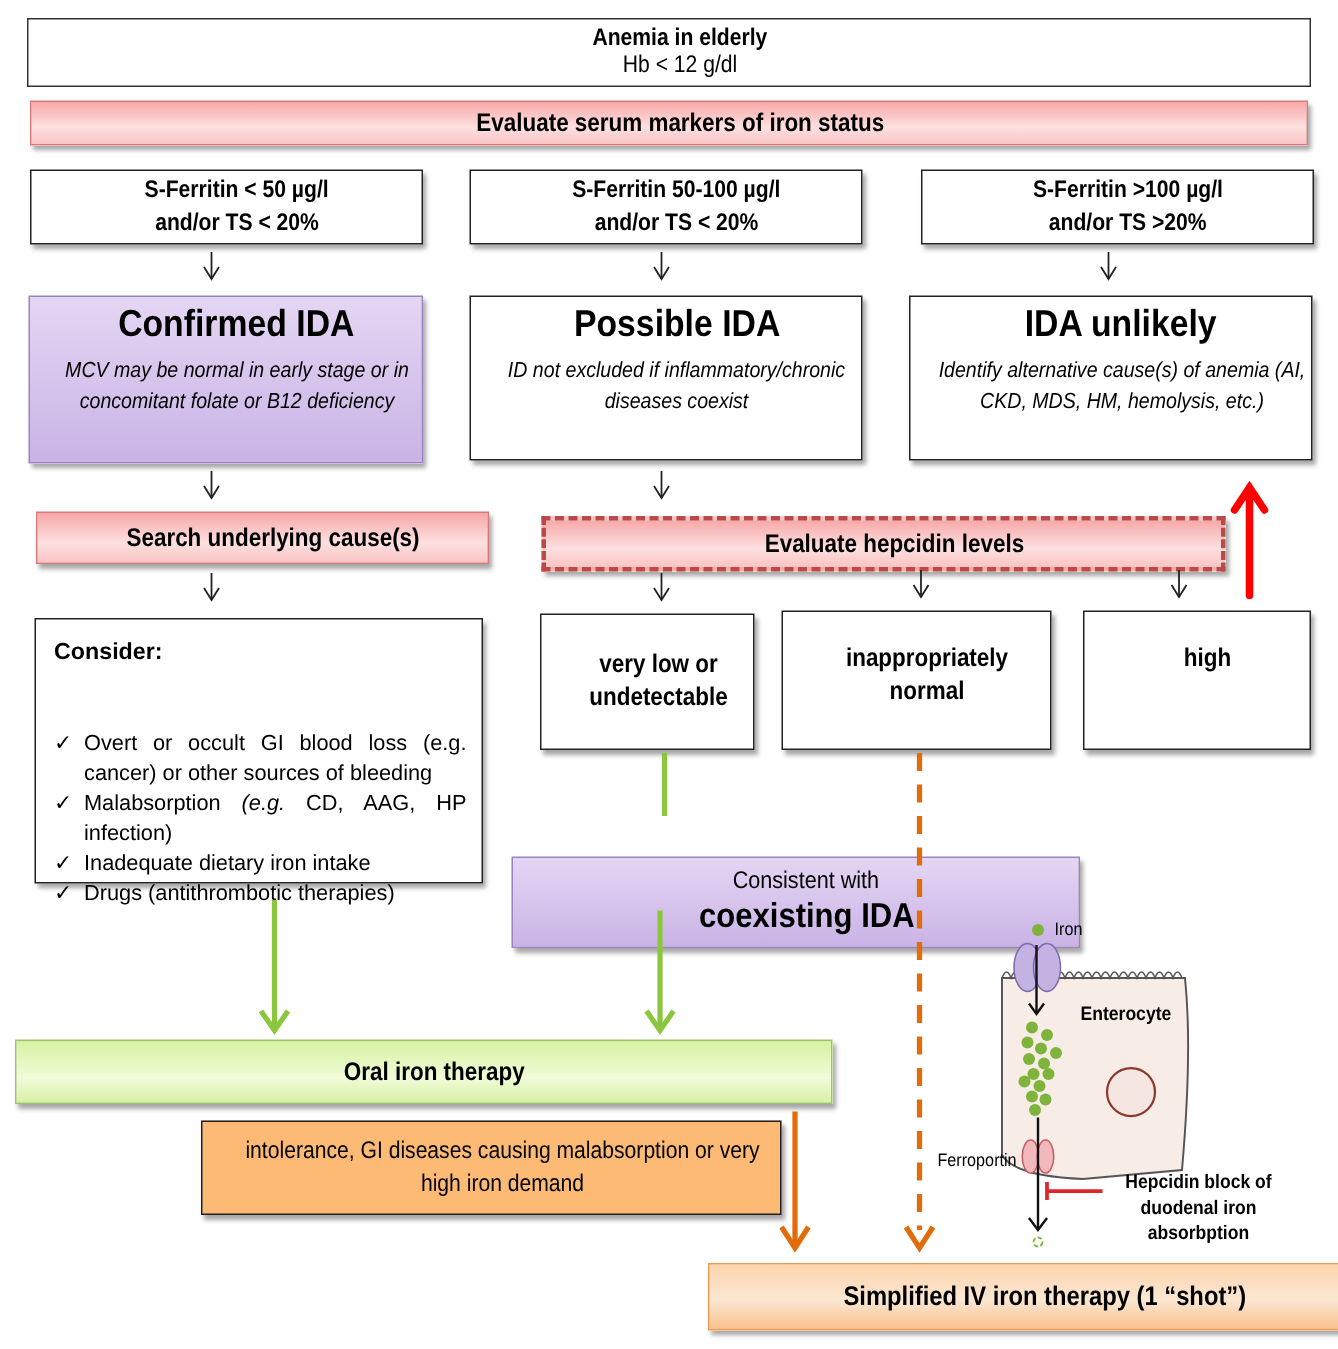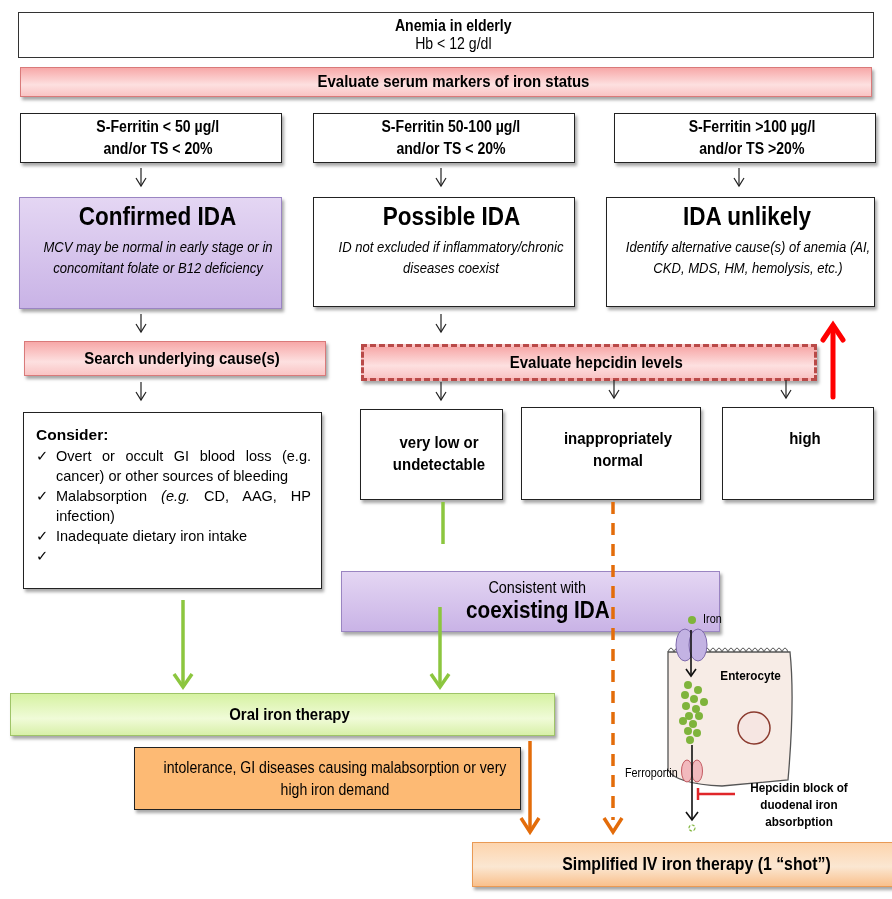--- a/index.html
+++ b/index.html
@@ -15,21 +15,21 @@
   .greenbar { background:linear-gradient(#d6f2a2, #f0fbd8 60%, #d8f0a8);
               border:1px solid #9fc468; }
   .purple { background:linear-gradient(#e4d6f3, #c9b3e6); border:1px solid #9a85c2; }
   .orangebar { background:linear-gradient(#fdd4ad, #fbe7d2 55%, #f9c08c);
                border:1px solid #e99a55; }
   .bar-text { font-weight:bold; font-size:17px; transform:scaleX(0.88); }
   .big-title { font-weight:bold; font-size:25px; transform:scaleX(0.9); }
   .italic-sub { font-style:italic; font-size:14.5px; line-height:21px; transform:scaleX(0.9); }
   svg { position:absolute; overflow:visible; }
   .consider { align-items:flex-start; justify-content:flex-start; padding:12px 10px 0 12px;
-              text-align:left; font-size:14.5px; line-height:20px; }
+              text-align:left; font-size:14.5px; line-height:20px;gap:40px; }
   .consider ul { list-style:none; margin:0; padding:0; }
   .consider li { position:relative; padding-left:20px; text-align:justify; }
   .consider li .chk { position:absolute; left:0; top:0; }
 </style>
 </head>
 <body>
 
 <div class="box" style="left:18px; top:12px; width:856px; height:46px; box-shadow:none; border:1.5px solid #333;">
   <div style="font-weight:bold; font-size:16px; transform:scaleX(0.88);">Anemia in elderly</div>
   <div style="font-size:16px; transform:scaleX(0.88);">Hb &lt; 12 g/dl</div>
@@ -83,20 +83,21 @@
     <li>
       <span class="chk">✓</span>
       <span>Malabsorption </span><i>(e.g.</i><span> CD, AAG, HP infection)</span>
     </li>
     <li>
       <span class="chk">✓</span>
       <span>Inadequate dietary  iron intake</span>
     </li>
     <li>
       <span class="chk">✓</span>
+      <span> Drugs (antithrombotic therapies)</span>
     </li>
   </ul>
 </div>
 
 <div class="box" style="left:360px; top:409px; width:143px; height:91px; justify-content:flex-start; padding-top:22px;">
   <div class="cond" style="width:120px; font-size:17px;">very low or undetectable</div>
 </div>
 <div class="box" style="left:521px; top:407px; width:180px; height:93px; justify-content:flex-start; padding-top:20px;">
   <div class="cond" style="width:150px; font-size:17px;">inappropriately normal</div>
 </div>

